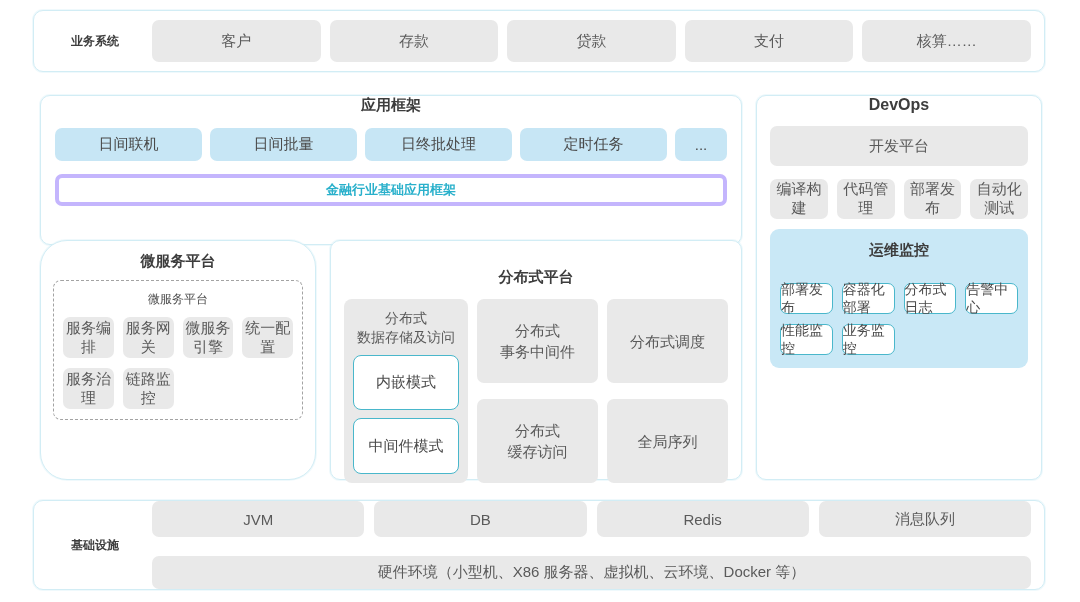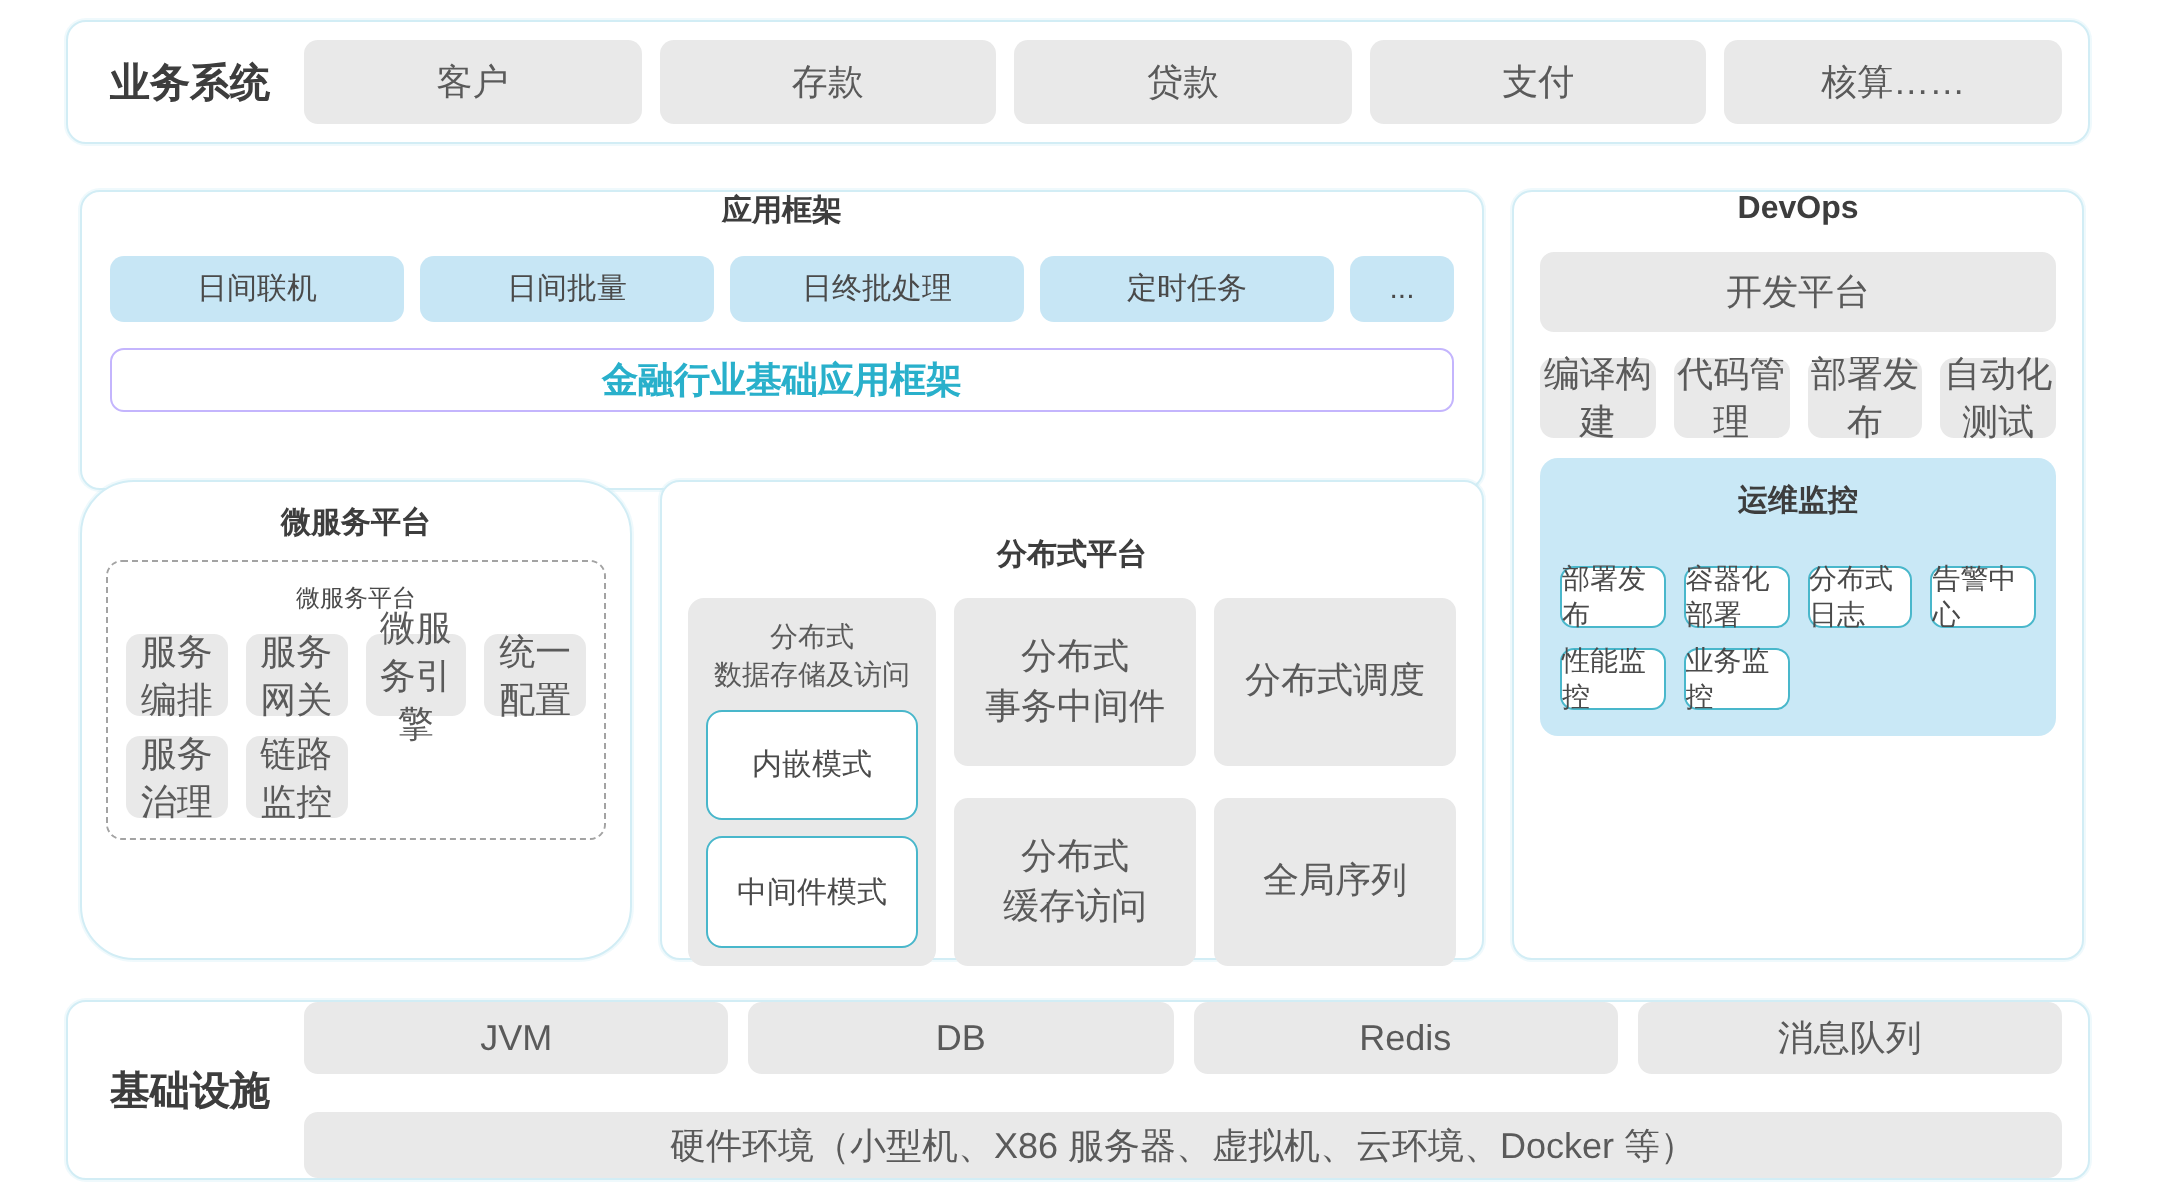--- a/index.html
+++ b/index.html
@@ -8,23 +8,23 @@
     font-family:"Liberation Sans","DejaVu Sans",sans-serif;
     -webkit-font-smoothing:antialiased;
   }
   .stage{position:relative;width:1080px;height:602px;background:#fff;overflow:hidden;}
   .panel{
     position:absolute;background:#fff;box-sizing:border-box;
     border:1.5px solid #d2edf5;border-radius:10px;
     box-shadow:0 0 0 1px rgba(210,237,245,.35);
   }
   .panel-title{font-size:15px;font-weight:600;color:#3d3d3d;text-align:center;}
-  .side-label{flex:0 0 96px;font-size:20px;font-weight:600;color:#3d3d3d;text-align:center;}
+  .side-label{flex:0 0 96px;font-size:12px;font-weight:600;color:#3d3d3d;text-align:center;}
   .gbox{
-    background:#e9e9e9;border-radius:7px;color:#5a5a5a;font-size:18px;
+    background:#e9e9e9;border-radius:7px;color:#5a5a5a;font-size:15px;
     display:flex;align-items:center;justify-content:center;text-align:center;
   }
   .bbox{
     background:#c7e6f5;border-radius:7px;color:#4a4a4a;font-size:15px;
     display:flex;align-items:center;justify-content:center;
   }
   .wbox{
     background:#fff;border:1px solid #49b7cb;border-radius:8px;color:#4a4a4a;
     font-size:15px;display:flex;align-items:center;justify-content:center;box-sizing:border-box;
   }
@@ -33,23 +33,23 @@
   
   .top-panel{left:33px;top:10px;width:1012px;height:62px;display:flex;align-items:center;gap:9px;padding:0 13px;}
   .top-panel .gbox{flex:1;height:42px;}
 
   
   .af-panel{left:40px;top:95px;width:702px;height:150px;}
   .af-row{display:flex;gap:8px;margin:13px 14px 0;}
   .af-row .bbox{flex:1;height:33px;}
   .af-row .af-more{flex:0 0 52px;}
   .af-base{
-    margin:13px 14px 0;height:32px;background:#fff;border:1px solid #c4b5fd;border-radius:7px;
+    margin:13px 14px 0;height:32px;background:#fff;border:4px solid #c4b5fd;border-radius:7px;
     display:flex;align-items:center;justify-content:center;
-    color:#29b0cb;font-weight:700;font-size:18px;box-sizing:border-box;
+    color:#29b0cb;font-weight:700;font-size:13px;box-sizing:border-box;
   }
 
   
   .ms-panel{left:40px;top:240px;width:276px;height:240px;padding-top:11px;border-radius:27px;}
   .ms-dashed{margin:9px 12px 0;border:1px dashed #a3a3a3;border-radius:8px;padding:7px 9px 10px;}
   .ms-inner-title{font-size:12px;color:#4a4a4a;text-align:center;margin:3px 0 9px;}
   .ms-grid{gap:10px 9px;}
   .ms-grid .gbox{height:41px;}
 
   

